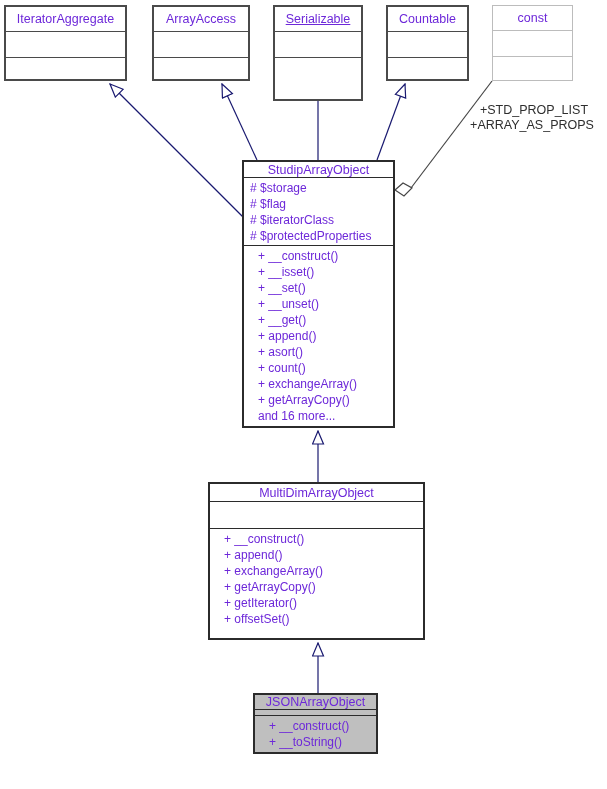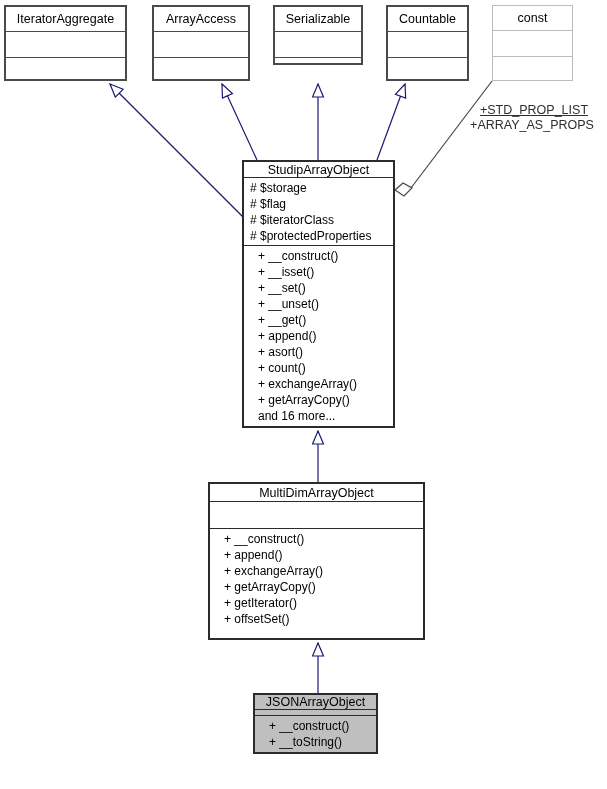--- a/index.html
+++ b/index.html
@@ -14,21 +14,21 @@
   #edges { position: absolute; left: 0; top: 0; width: 607px; height: 789px; }
 
   
   .node {
     position: absolute;
     background: #ffffff;
     box-sizing: border-box;
     display: flex;
     flex-direction: column;
     font-size: 12px;
-    color: #000000;
+    color: #6d28d9;
   }
   .iface  { border: 2px solid #4a4a4a; }
   .klass  { border: 2px solid #2b2b2b; }
   .muted  { border: 1px solid #bcbcbc; }
   .selected { background: #bfbfbf; }
 
   .node .title {
     text-align: center;
     box-sizing: border-box;
     display: flex;
@@ -56,32 +56,32 @@
   #multidim-box { left: 208px; top: 482px; width: 217px; height: 158px; justify-content: space-between; }
   #multidim-box .title { height: 18px; }
   #multidim-box .fields { height: 27px; }
 
   #json-box { left: 253px; top: 693px; width: 125px; height: 61px; }
   #json-box .title { height: 22px; border-bottom: 1px solid #2b2b2b; }
   #json-box .fields { height: 25px; }
 
   #iface-0 { left: 4px;   top: 5px; width: 123px; height: 76px; }
   #iface-1 { left: 152px; top: 5px; width: 98px;  height: 76px; }
-  #iface-2 { left: 273px; top: 5px; width: 90px;  height: 60px; }
+  #iface-2 { left: 273px; top: 5px; width: 90px;  height: 96px; text-decoration: underline; }
   #iface-3 { left: 386px; top: 5px; width: 83px;  height: 76px; }
   #const-box { left: 492px; top: 5px; width: 81px; height: 76px; }
 
   .edge-label {
     position: absolute;
     font-size: 12.5px;
     color: #2e2e2e;
     white-space: nowrap;
     text-align: center;
   }
-  #edge-label-0 { left: 464px; top: 103px; width: 140px; text-decoration: underline; }
+  #edge-label-0 { left: 464px; top: 103px; width: 140px; }
   #edge-label-1 { left: 458px; top: 118px; width: 148px; }
 </style>
 </head>
 <body>
 
 <div id="canvas">
 
   <svg id="edges" viewBox="0 0 607 789" xmlns="http://www.w3.org/2000/svg">
     <defs>
       <marker id="inherit" markerUnits="userSpaceOnUse" markerWidth="15" markerHeight="13" viewBox="0 0 15 13" refX="14" refY="6.5" orient="auto">

